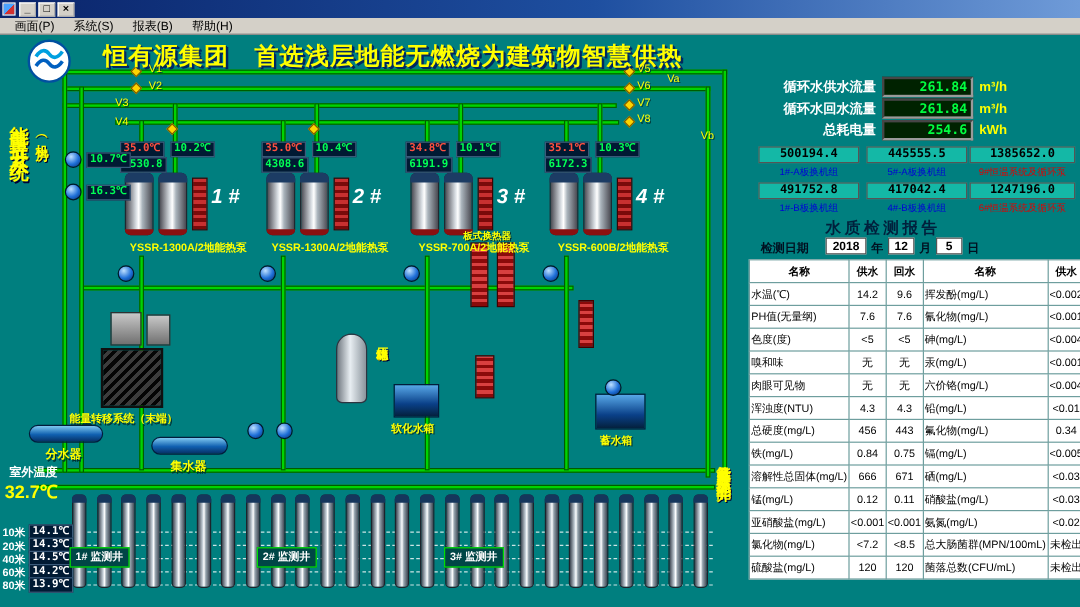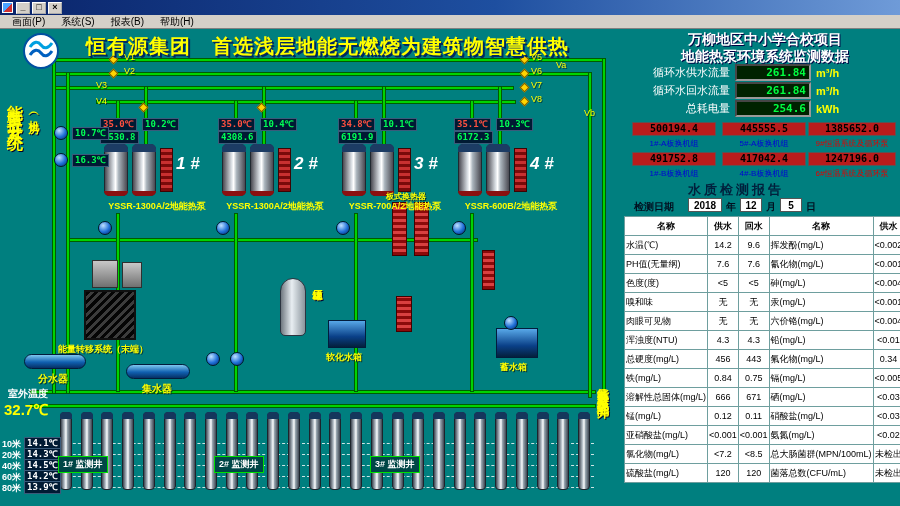--- a/index.html
+++ b/index.html
@@ -34,24 +34,24 @@
   .coil{position:absolute;background:repeating-linear-gradient(135deg,#050505 0 3px,#3c3c3c 3px 6px);border:2px solid #101010;z-index:2}
   .cab{position:absolute;background:linear-gradient(180deg,#c8c8c8,#707070);border:1px solid #303030;z-index:2}
   .htank{position:absolute;height:15px;border-radius:8px;background:linear-gradient(180deg,#7ec8f0,#1060b0 55%,#063064);border:1px solid #021c3c;z-index:2}
   .vtank{position:absolute;width:26px;height:58px;border-radius:13px 13px 5px 5px;background:linear-gradient(90deg,#707880,#e8eef2 45%,#8a949c);border:1px solid #2c3440;z-index:2}
   .btank{position:absolute;background:linear-gradient(180deg,#58a8e8,#0a4088 60%,#04203c);border:1px solid #021c3c;z-index:2}
   .redblk{position:absolute;background:repeating-linear-gradient(0deg,#8a0a0a 0 3px,#d84040 3px 6px);border:1px solid #400;z-index:2}
   
   .bannertext{position:absolute;left:86px;top:33px;color:#ffff00;font-size:20px;font-weight:bold;letter-spacing:1px;white-space:nowrap;text-shadow:1px 1px 0 #002860,2px 2px 0 #002860;z-index:4}
   .rheader{position:absolute;left:640px;top:31px;width:250px;text-align:center;color:#fff;font-size:14px;font-weight:bold;line-height:17px;text-shadow:1px 1px #004;z-index:4}
   .meterrow{position:absolute;display:flex;align-items:center;gap:5px;z-index:4}
-  .mlabel{width:100px;text-align:right;color:#fff;font-size:11px;font-weight:normal;white-space:nowrap}
+  .mlabel{width:100px;text-align:right;color:#fff;font-size:11px;font-weight:bold;white-space:nowrap}
   .mled{width:76px;background:#002200;border:2px inset #9a9a9a;color:#00ff40;font:bold 11px "DejaVu Sans Mono",monospace;text-align:right;padding:0 3px;line-height:13px}
   .munit{color:#ffff00;font-size:11px;font-weight:bold}
-  .valbox{position:absolute;width:84px;height:14px;background:#b91c1c;border:1px solid #555;color:#000;font:bold 10px "DejaVu Sans Mono",monospace;text-align:center;line-height:12px;z-index:4}
+  .valbox{position:absolute;width:84px;height:14px;background:#14b8a6;border:1px solid #555;color:#000;font:bold 10px "DejaVu Sans Mono",monospace;text-align:center;line-height:12px;z-index:4}
   .tlabel{position:absolute;width:88px;font-size:8px;font-weight:normal;text-align:center;white-space:nowrap;z-index:4}
   .tlabel.blue{color:#0000d8}.tlabel.red{color:#e00000}
   
   .rtitle{position:absolute;left:688px;top:181px;color:#00203c;font-size:13px;font-weight:bold;letter-spacing:3px;z-index:4}
   .datetext{position:absolute;color:#001020;font-size:10px;font-weight:bold;z-index:4}
   .datebox{position:absolute;background:#fff;border:1px solid #555;color:#000;font-size:10px;font-weight:bold;text-align:center;line-height:13px;height:14px;z-index:4}
   .wq{position:absolute;left:624px;top:216px;border-collapse:collapse;background:#fff;z-index:4;table-layout:fixed}
   .wq th,.wq td{border:1px solid #6e9e9e;font-size:9px;height:19px;text-align:center;color:#000;padding:0 1px;white-space:nowrap;overflow:hidden}
   .wq td.ncol{text-align:left}
   
@@ -207,24 +207,20 @@
   <div class="btank" style="left:328px;top:320px;width:38px;height:28px"></div>
   <span class="eqlabel" style="left:326px;top:351px">软化水箱</span>
   <div class="btank" style="left:496px;top:328px;width:42px;height:30px"></div>
   <span class="eqlabel" style="left:500px;top:361px">蓄水箱</span>
   <span class="eqlabel" style="left:386px;top:191px;font-size:8px">板式换热器</span>
   <div class="redblk" style="left:392px;top:202px;width:15px;height:54px"></div>
   <div class="redblk" style="left:414px;top:202px;width:15px;height:54px"></div>
   <div class="redblk" style="left:396px;top:296px;width:16px;height:36px"></div>
   <div class="redblk" style="left:482px;top:250px;width:13px;height:40px"></div>
 
-  <div class="rheader">
-    <div>万柳地区中小学合校项目</div>
-    <div>地能热泵环境系统监测数据</div>
-  </div>
   <div class="meterrow" style="left:630px;top:64px">
     <span class="mlabel">循环水供水流量</span>
     <span class="mled">261.84</span>
     <span class="munit">m³/h</span>
   </div>
   <div class="meterrow" style="left:630px;top:82px">
     <span class="mlabel">循环水回水流量</span>
     <span class="mled">261.84</span>
     <span class="munit">m³/h</span>
   </div>

